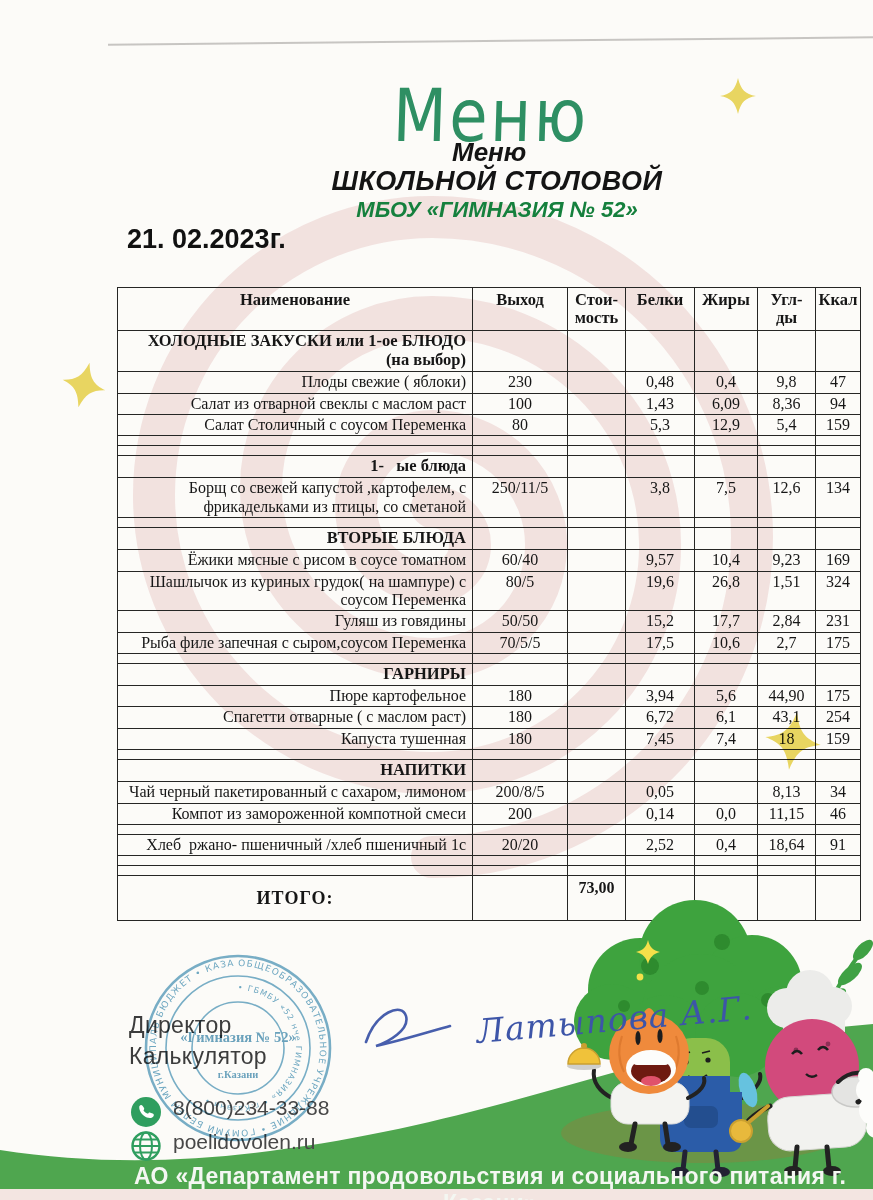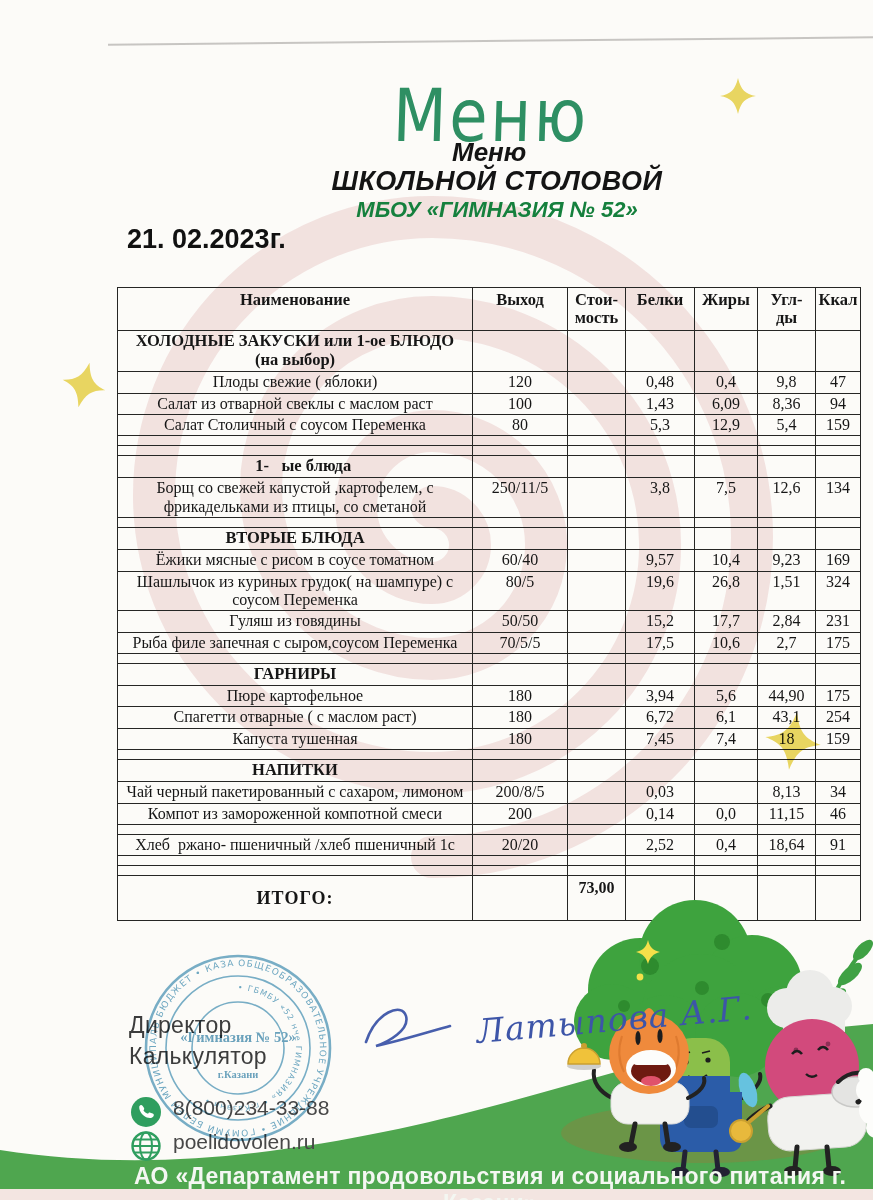--- a/index.html
+++ b/index.html
@@ -29,21 +29,21 @@
     font-family:"Liberation Sans",sans-serif;font-weight:bold;font-size:27px;color:#111;}
 
   
   .menu-table{position:absolute;left:117px;top:287px;width:743px;z-index:2;
     border-collapse:collapse;table-layout:fixed;background:transparent;border-radius:22px;}
   .menu-table th,.menu-table td{border:1.6px solid #262624;font-family:"Liberation Serif",serif;
     color:#161616;overflow:hidden;vertical-align:top;}
   .menu-table thead th{font-size:16.5px;font-weight:bold;line-height:1.1;white-space:pre-line;
     padding:3px 2px;vertical-align:top;text-align:center;}
   .menu-table td{font-size:16px;line-height:1.15;padding:1px 3px;text-align:center;}
-  .menu-table td.name{text-align:center;padding:1px 6px;white-space:pre-wrap;}
+  .menu-table td.name{text-align:right;padding:1px 6px;white-space:pre-wrap;}
   .menu-table tr.section td.name{font-weight:bold;font-size:16.5px;}
   .menu-table tr.empty td{height:9px;padding:0;}
   .menu-table tr.total td{height:40px;vertical-align:middle;}
   .menu-table tr.total td.name{text-align:center;font-weight:bold;font-size:18px;letter-spacing:1px;}
   .menu-table tr.total td.cost{font-weight:bold;vertical-align:top;padding-top:3px;}
 
   
   .signer{position:absolute;left:129px;z-index:4;font-family:"Liberation Sans",sans-serif;
     font-size:23px;color:#3c3c3c;letter-spacing:.3px;}
   .contact{position:absolute;z-index:4;display:flex;gap:11px;
@@ -111,21 +111,21 @@
           <td class="name">ХОЛОДНЫЕ ЗАКУСКИ или 1-ое БЛЮДО (на выбор)</td>
           <td class="vyhod"></td>
           <td class="cost"></td>
           <td class="belki"></td>
           <td class="zhiry"></td>
           <td class="ugl"></td>
           <td class="kkal"></td>
         </tr>
         <tr class="item">
           <td class="name">Плоды свежие ( яблоки)</td>
-          <td class="vyhod">120</td>
+          <td class="vyhod">230</td>
           <td class="cost"></td>
           <td class="belki">0,48</td>
           <td class="zhiry">0,4</td>
           <td class="ugl">9,8</td>
           <td class="kkal">47</td>
         </tr>
         <tr class="item">
           <td class="name">Салат из отварной свеклы с маслом раст</td>
           <td class="vyhod">100</td>
           <td class="cost"></td>
@@ -293,21 +293,21 @@
           <td class="cost"></td>
           <td class="belki"></td>
           <td class="zhiry"></td>
           <td class="ugl"></td>
           <td class="kkal"></td>
         </tr>
         <tr class="item">
           <td class="name">Чай черный пакетированный с сахаром, лимоном</td>
           <td class="vyhod">200/8/5</td>
           <td class="cost"></td>
-          <td class="belki">0,03</td>
+          <td class="belki">0,05</td>
           <td class="zhiry"></td>
           <td class="ugl">8,13</td>
           <td class="kkal">34</td>
         </tr>
         <tr class="item">
           <td class="name">Компот из замороженной компотной смеси</td>
           <td class="vyhod">200</td>
           <td class="cost"></td>
           <td class="belki">0,14</td>
           <td class="zhiry">0,0</td>

